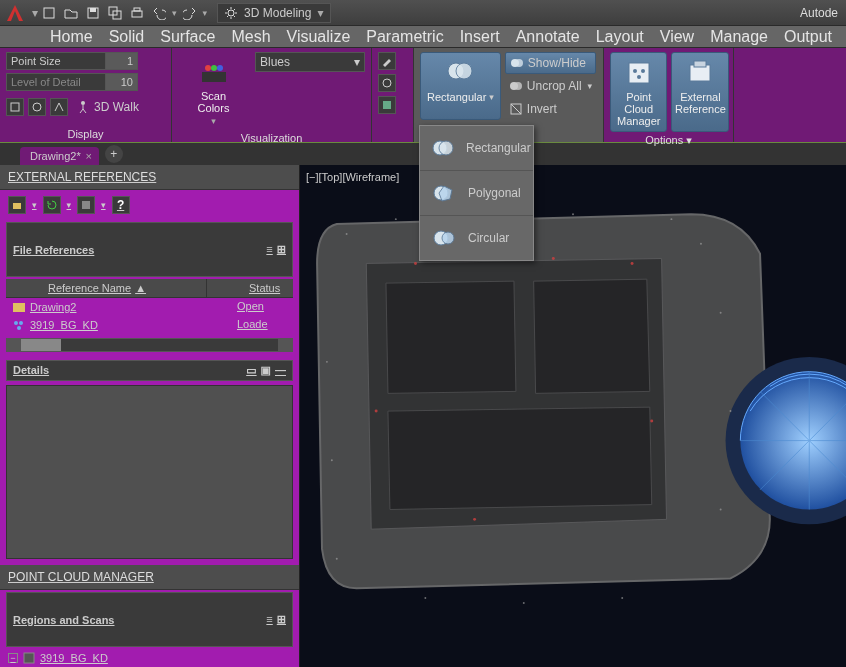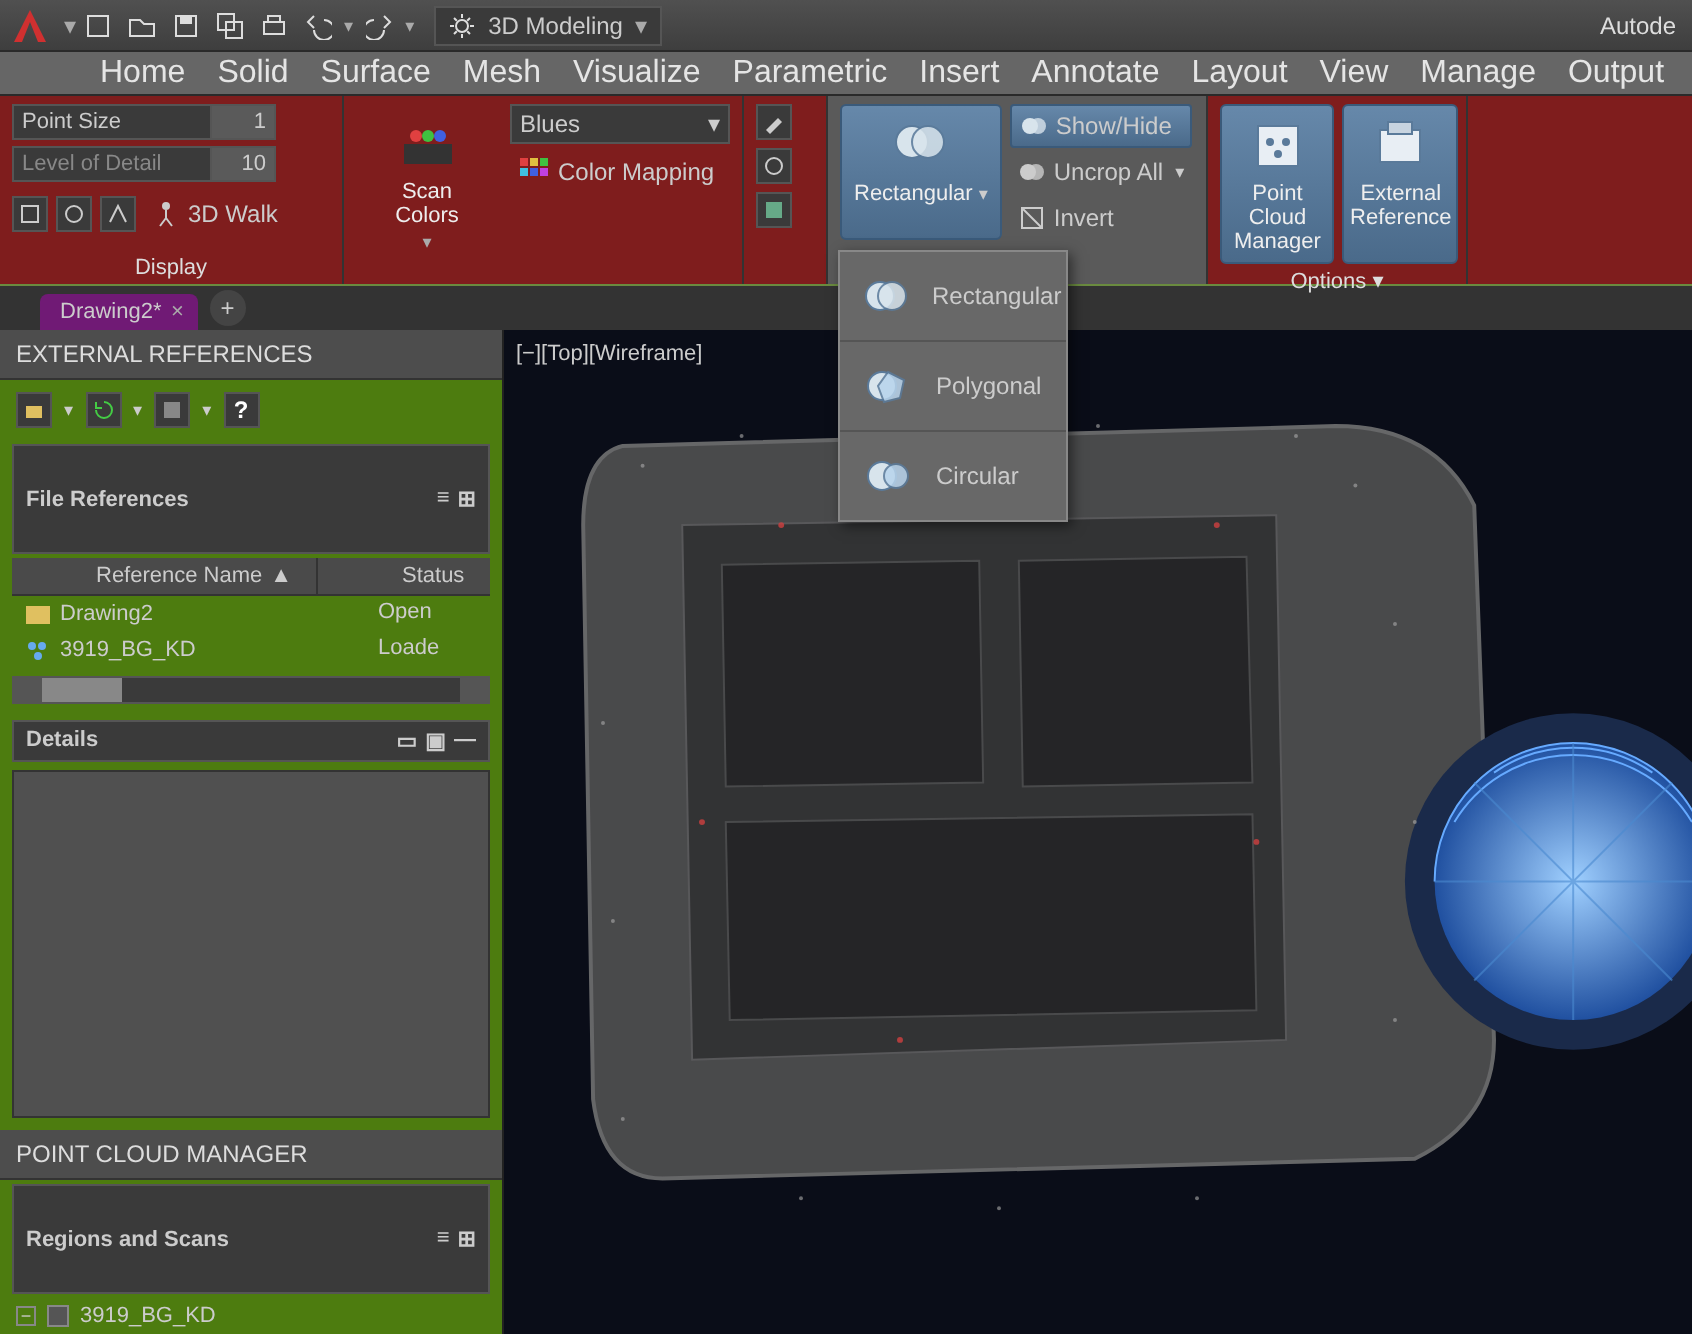--- a/index.html
+++ b/index.html
@@ -11,21 +11,21 @@
 .qat { display: flex; gap: 4px; align-items:center; }
 .qat .qbtn { width:18px; height:18px; display:flex; align-items:center; justify-content:center; color:#ddd; }
 .workspace-sel { display:flex; align-items:center; background:#3a3a3a; border:1px solid #555; height:20px; margin-left:10px; padding:0 6px; gap:6px; }
 .app-name { margin-left:auto; color:#ddd; padding-right:4px; }
 
 
 .tabs { height: 22px; background: #666; display:flex; align-items:center; padding-left:50px; gap:16px; border-bottom:1px solid #2a2a2a; }
 .tab { color:#e5e5e5; font-size:16px; cursor:pointer; }
 
 
-.ribbon { height: 95px; background:#7f1d1d; display:flex; border-bottom:1px solid #6a8b3f; }
+.ribbon { height: 95px; background:#701a75; display:flex; border-bottom:1px solid #6a8b3f; }
 .panel { border-right:1px solid #333; padding:4px 6px 2px 6px; display:flex; flex-direction:column; position:relative; }
 .panel-label { text-align:center; color:#ddd; font-size:11px; margin-top:auto; padding-top:2px; }
 .panel-row { display:flex; gap:4px; align-items:center; }
 .small-input-row { display:flex; align-items:center; margin-bottom:3px; }
 .small-input-row .lab { background:#3a3a3a; border:1px solid #555; height:18px; width:100px; padding:0 4px; line-height:16px; font-size:11px; color:#ccc; }
 .small-input-row .val { background:#5a5a5a; border:1px solid #555; border-left:none; width:32px; text-align:right; padding:0 4px; height:18px; line-height:16px; font-size:11px; }
 .tinybtn { width:18px; height:18px; background:#3a3a3a; border:1px solid #555; display:flex; align-items:center; justify-content:center; }
 .big-btn { display:flex; flex-direction:column; align-items:center; padding:4px 6px; gap:2px; border-radius:3px; }
 .big-btn.active { background:linear-gradient(#6688aa,#4a6a8a); border:1px solid #3a5a7a; }
 .big-btn .ico { width:32px; height:32px; display:flex; align-items:center; justify-content:center; }
@@ -40,21 +40,21 @@
 .dropdown .dicon { width:28px; height:28px; display:flex; align-items:center; justify-content:center; }
 
 
 .doctabs { height:22px; background:#333; display:flex; align-items:flex-end; padding-left:20px; gap:2px; }
 .doctab { background:#701a75; border-radius:4px 4px 0 0; padding:3px 18px 3px 10px; position:relative; font-size:11px;text-align:center; }
 .doctab .close { position:absolute; right:4px; top:3px; width:12px; height:12px; color:#aaa; }
 .plus-tab { width:18px; height:18px; background:#444; border-radius:50%; display:flex; align-items:center; justify-content:center; margin-bottom:2px; margin-left:4px; }
 
 
 .main { display:flex; height: calc(667px - 26px - 22px - 95px - 22px); }
-.sidepanel { width:252px; background:#4d7c0f; border-right:1px solid #222; display:flex; flex-direction:column; }
+.sidepanel { width:300px; background:#a21caf; border-right:1px solid #222; display:flex; flex-direction:column;text-decoration:underline; }
 .sp-title { background:#4d4d4d; padding:5px 8px; font-size:12px; color:#ddd; border-bottom:1px solid #333; }
 .sp-toolbar { display:flex; gap:6px; padding:6px 8px; align-items:center; }
 .sp-header { background:#3a3a3a; border:1px solid #555; margin:2px 6px; padding:20px 6px; font-weight:bold; font-size:11px; display:flex; justify-content:space-between; align-items:center; }
 .sp-cols { display:flex; background:#4a4a4a; border-bottom:1px solid #333; margin:0 6px; }
 .sp-cols .col { padding:3px 6px; font-size:11px;margin-left:36px; }
 .sp-cols .col1 { flex:1; border-right:1px solid #333; display:flex; align-items:center; gap:4px; }
 .sp-list { margin:0 6px; }
 .sp-row { display:flex; padding:2px 6px; font-size:11px; }
 .sp-row .c1 { flex:1; display:flex; align-items:center; gap:4px; }
 .sp-row .ricon { width:14px; height:14px; }
@@ -211,33 +211,23 @@
             </svg>
           </div>
         <div class="lbl">Scan Colors</div>
         <span style="font-size:9px;color:#aaa">▾</span>
       </div>
       <div style="display:flex;flex-direction:column;gap:3px">
         <div class="combo">
           <span>Blues</span>
           <span>▾</span>
         </div>
-        <div class="row-btn">
-          <svg width="16" height="16">
-              <rect x="1" y="1" width="4" height="4" fill="#e04040"></rect>
-              <rect x="6" y="1" width="4" height="4" fill="#e0c040"></rect>
-              <rect x="11" y="1" width="4" height="4" fill="#40c040"></rect>
-              <rect x="1" y="6" width="4" height="4" fill="#40c0e0"></rect>
-              <rect x="6" y="6" width="4" height="4" fill="#4060e0"></rect>
-              <rect x="11" y="6" width="4" height="4" fill="#c040e0"></rect>
-            </svg>
-          <span>Color Mapping</span>
-        </div>
-      </div>
-    </div>
+      </div>
+    </div>
+    <div class="panel-label">Visualization</div>
   </div>
 
   <div class="panel" style="width:42px">
     <div class="tinybtn" style="margin-bottom:4px">
         <svg width="12" height="12">
           <path d="M2 10l6-6 2 2-6 6z" fill="#ccc"></path>
         </svg>
       </div>
     <div class="tinybtn" style="margin-bottom:4px">
         <svg width="12" height="12">

